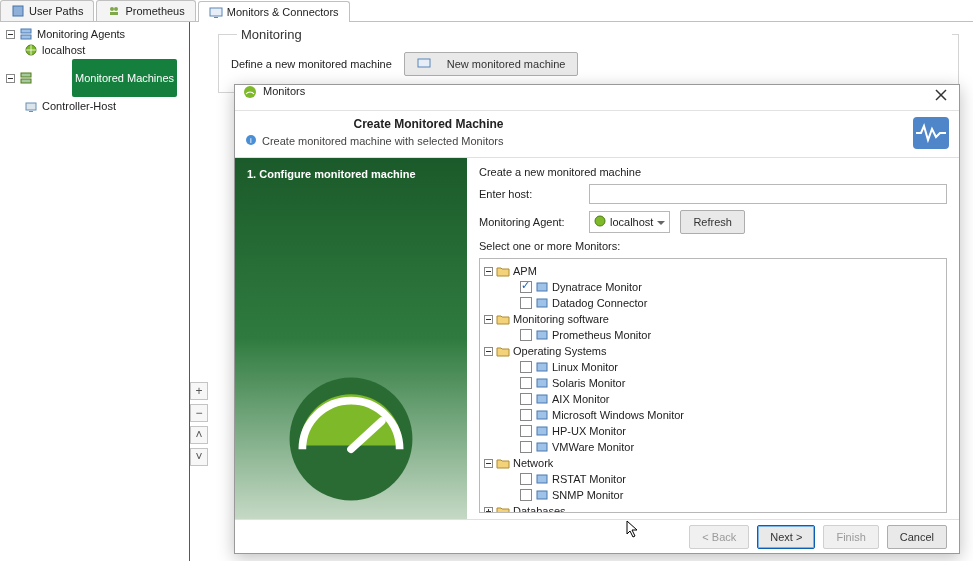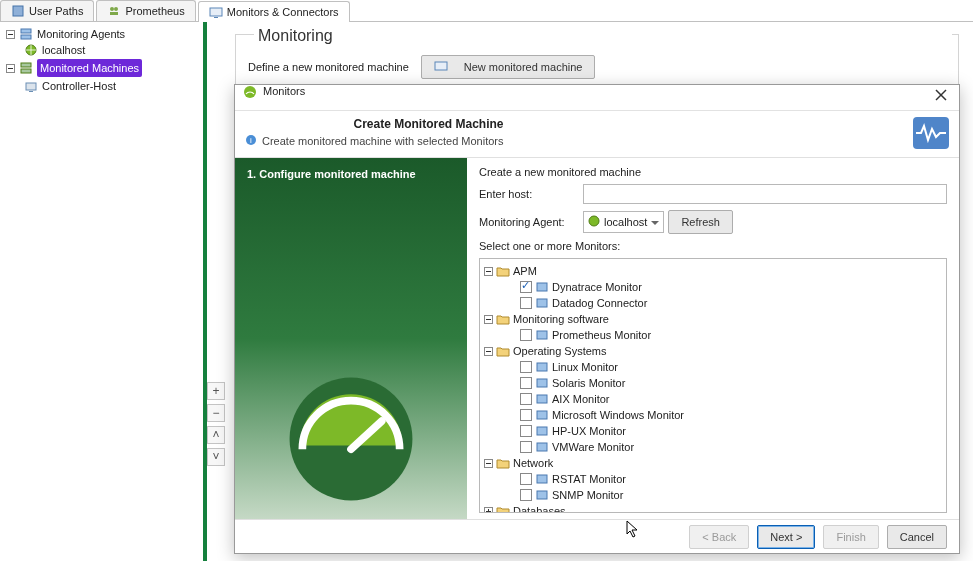--- a/index.html
+++ b/index.html
@@ -4,52 +4,52 @@
 <style>
 * { box-sizing: border-box; margin:0; padding:0; }
 body { font-family: "Segoe UI", Tahoma, sans-serif; font-size: 11px; color:#222; background:#fff; width:973px; height:561px; overflow:hidden; position:relative; }
 
 .tabs { display:flex; align-items:flex-end; height:22px; background:#fff; border-bottom:1px solid #c0c0c0; }
 .tab { display:flex; align-items:center; gap:4px; height:21px; padding:0 10px; border:1px solid #c0c0c0; border-bottom:none; margin-right:2px; background:#f4f4f4; border-top-left-radius:3px; border-top-right-radius:3px; cursor:pointer; }
 .tab.active { background:#fff; position:relative; top:1px; }
 .tab-ico { width:14px; height:14px; display:inline-block; }
 
 .main { display:flex; height:539px; }
-.left-panel { width:207px; border-right:4px solid #15803d; background:#fff; padding:4px 0; }
+.left-panel { width:190px; border-right:1px solid #15803d; background:#fff; padding:4px 0; }
 .tree-item { display:flex; align-items:center; gap:4px; padding:1px 4px 1px 6px; white-space:nowrap; cursor:pointer; }
 .tree-item.depth1 { padding-left:24px; }
-.tree-item.selected span.lbl { background:#6d28d9; color:#fff; padding:3px 3px; border-radius:2px; }
+.tree-item.selected span.lbl { background:#15803d; color:#fff; padding:13px 3px; border-radius:2px;margin-left:35px; }
 .twisty { width:9px; height:9px; display:inline-block; }
 .twisty svg { display:block; }
 .node-ico { width:14px; height:14px; display:inline-block; }
 
 .sidebar-btns { width:22px; display:flex; flex-direction:column; gap:4px; margin-top:360px; }
 .sb-btn { width:18px; height:18px; border:1px solid #c4c4c4; background:#f7f7f7; display:flex; align-items:center; justify-content:center; font-size:12px; color:#555; cursor:pointer; }
 
 .right-area { flex:1; position:relative; padding:12px 14px 0 6px; }
 .fieldset { border:1px solid #d4d4d4; padding:10px 12px 16px 12px; }
-.legend { position:relative; top:-18px; left:6px; background:#fff; padding:0 4px; font-size:16px; color:#333; }
+.legend { position:relative; top:-18px; left:6px; background:#fff; padding:0 4px; font-size:13px; color:#333; }
 .def-row { display:flex; align-items:center; gap:12px; margin-top:-8px; }
 .btn { height:24px; padding:0 12px; border:1px solid #adadad; background:#e9e9e9; color:#333; border-radius:2px; cursor:pointer; font-size:11px; }
 .btn.primary { border-color:#0a5fb4; box-shadow:0 0 0 1px #7bb3e8 inset; }
 .btn:disabled { color:#9a9a9a; background:#f0f0f0; border-color:#d0d0d0; cursor:default; }
 
 .modal { position:absolute; left:234px; top:84px; width:726px; height:470px; background:#fff; border:1px solid #999; box-shadow:0 4px 16px rgba(0,0,0,.25); display:flex; flex-direction:column; }
 .modal-title { display:flex; gap:6px; height:26px; padding:0 8px; border-bottom:1px solid #e2e2e2; }
 .modal-close { margin-left:auto; width:20px; height:20px; display:flex; align-items:center; justify-content:center; cursor:pointer; }
 .modal-header { display:flex; align-items:flex-start; padding:6px 10px 8px 10px; border-bottom:1px solid #e0e0e0; }
 .modal-header h3 { font-size:12px; font-weight:bold;text-align:right; }
 .modal-header .sub { display:flex; align-items:center; gap:5px; margin-top:3px; color:#444; }
 .waveform { margin-left:auto; width:36px; height:32px; background:#4f85c9; border-radius:4px; display:flex; align-items:center; justify-content:center; }
 .modal-body { flex:1; display:flex; overflow:hidden; }
 .wizard-left { width:232px; background:linear-gradient(to bottom,#1b5a2a 0%,#2f7b3f 50%,#c5d9c5 100%); color:#fff; padding:10px 12px; position:relative; }
 .wizard-step { font-size:11px; font-weight:bold; }
 .gauge { position:absolute; left:52px; bottom:16px; width:128px; height:128px; }
 .wizard-right { flex:1; padding:8px 12px 6px 12px; display:flex; flex-direction:column; gap:6px; overflow:hidden; }
-.form-row { display:flex; align-items:center; gap:4px; }
+.form-row { display:flex; align-items:center; gap:10px; }
 .form-row label { width:100px; }
 input[type=text] { height:20px; border:1px solid #b8b8b8; padding:0 4px; font-size:11px; }
 .host-input { flex:1; }
 .select { height:22px; border:1px solid #b8b8b8; display:inline-flex; align-items:center; gap:4px; padding:0 16px 0 4px; position:relative; background:#fff; cursor:pointer; }
 .select::after { content:""; position:absolute; right:4px; top:9px; border:4px solid transparent; border-top-color:#666; }
 .monitor-tree { flex:1; border:1px solid #b8b8b8; overflow:auto; padding:4px 4px; background:#fff; }
 .mt-row { display:flex; align-items:center; gap:3px; padding:1px 0; white-space:nowrap; }
 .indent0 { padding-left:0; }
 .indent2 { padding-left:36px; }
 .chk { width:12px; height:12px; border:1px solid #888; background:#fff; display:inline-block; position:relative; }

